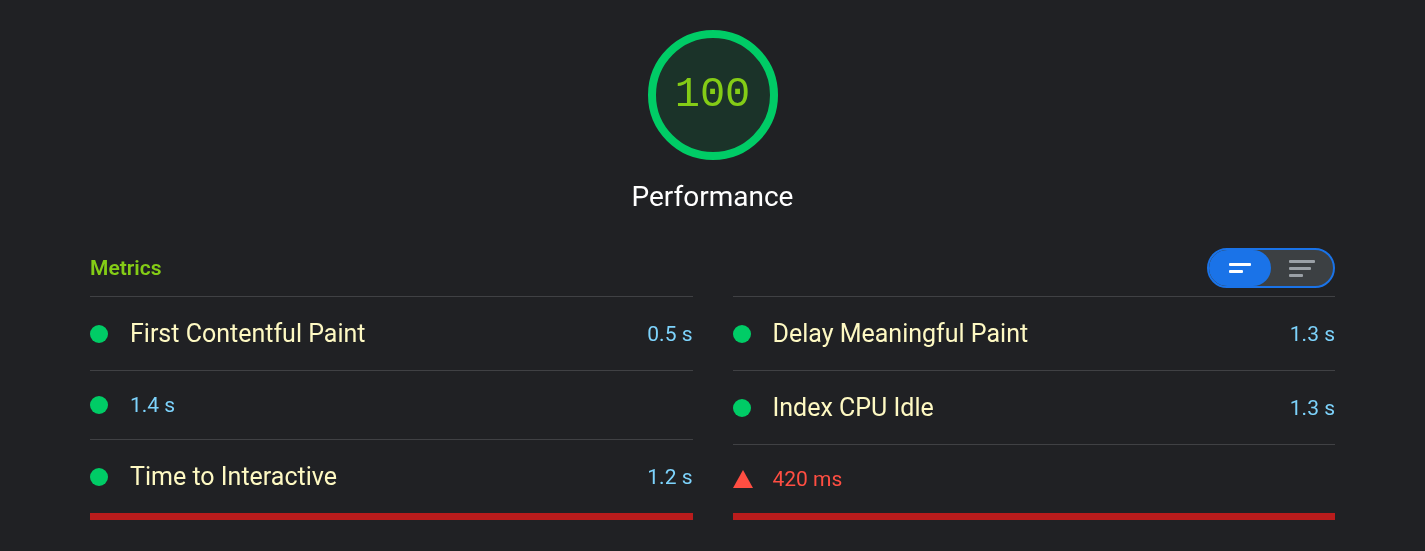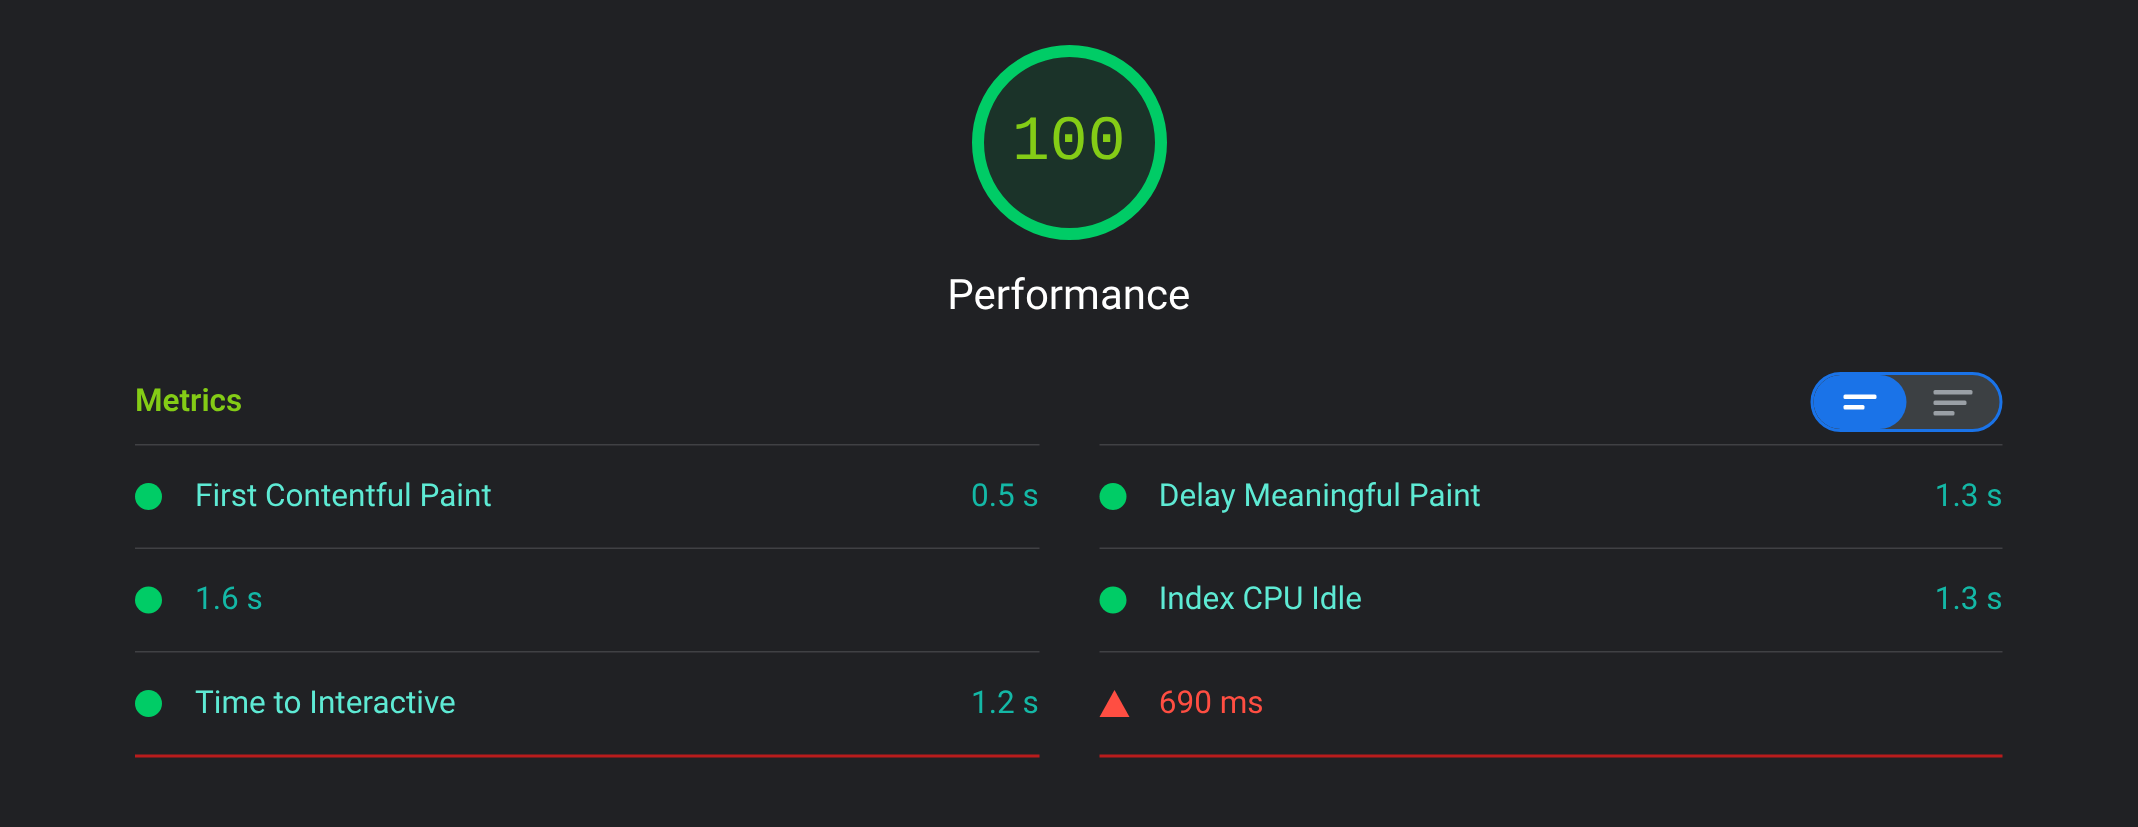--- a/index.html
+++ b/index.html
@@ -103,21 +103,21 @@
       grid-template-columns: 1fr 1fr;
       column-gap: 40px;
     }
     .metric-row {
       display: flex;
       align-items: center;
       padding: 22px 0;
       border-top: 1px solid #404144;
     }
     .metric-row:last-child {
-      border-bottom: 2px solid #b91c1c;
+      border-bottom: 7px solid #b91c1c;
     }
     .metric-icon {
       width: 18px;
       height: 18px;
       margin-right: 22px;
       flex-shrink: 0;
     }
     .circle-pass {
       width: 18px;
       height: 18px;
@@ -125,30 +125,30 @@
       background-color: #00cc66;
     }
     .triangle-fail {
       width: 0;
       height: 0;
       border-left: 10px solid transparent;
       border-right: 10px solid transparent;
       border-bottom: 18px solid #ff4e42;
     }
     .metric-label {
-      font-size: 21px;
-      color: #5eead4;
+      font-size: 25px;
+      color: #fef9c3;
       flex: 1;
     }
     .metric-value {
       font-size: 21px;
       font-weight: 400;
     }
     .metric-value.pass {
-      color: #14b8a6;
+      color: #7dd3fc;
     }
     .metric-value.fail {
       color: #ff4e42;
     }
   </style>
 </head>
 <body>
 
 <div class="container">
   <div class="score-section">
@@ -183,21 +183,21 @@
         <div class="metric-icon">
             <div class="circle-pass"></div>
           </div>
         <div class="metric-label">First Contentful Paint</div>
         <div class="metric-value pass">0.5 s</div>
       </div>
       <div class="metric-row">
         <div class="metric-icon">
             <div class="circle-pass"></div>
           </div>
-        <div class="metric-value pass">1.6 s</div>
+        <div class="metric-value pass">1.4 s</div>
       </div>
       <div class="metric-row">
         <div class="metric-icon">
             <div class="circle-pass"></div>
           </div>
         <div class="metric-label">Time to Interactive</div>
         <div class="metric-value pass">1.2 s</div>
       </div>
     </div>
     <div>
@@ -212,17 +212,17 @@
         <div class="metric-icon">
             <div class="circle-pass"></div>
           </div>
         <div class="metric-label">Index CPU Idle</div>
         <div class="metric-value pass">1.3 s</div>
       </div>
       <div class="metric-row">
         <div class="metric-icon">
             <div class="triangle-fail"></div>
           </div>
-        <div class="metric-value fail">690 ms</div>
+        <div class="metric-value fail">420 ms</div>
       </div>
     </div>
   </div>
 </div>
 
 </body></html>

